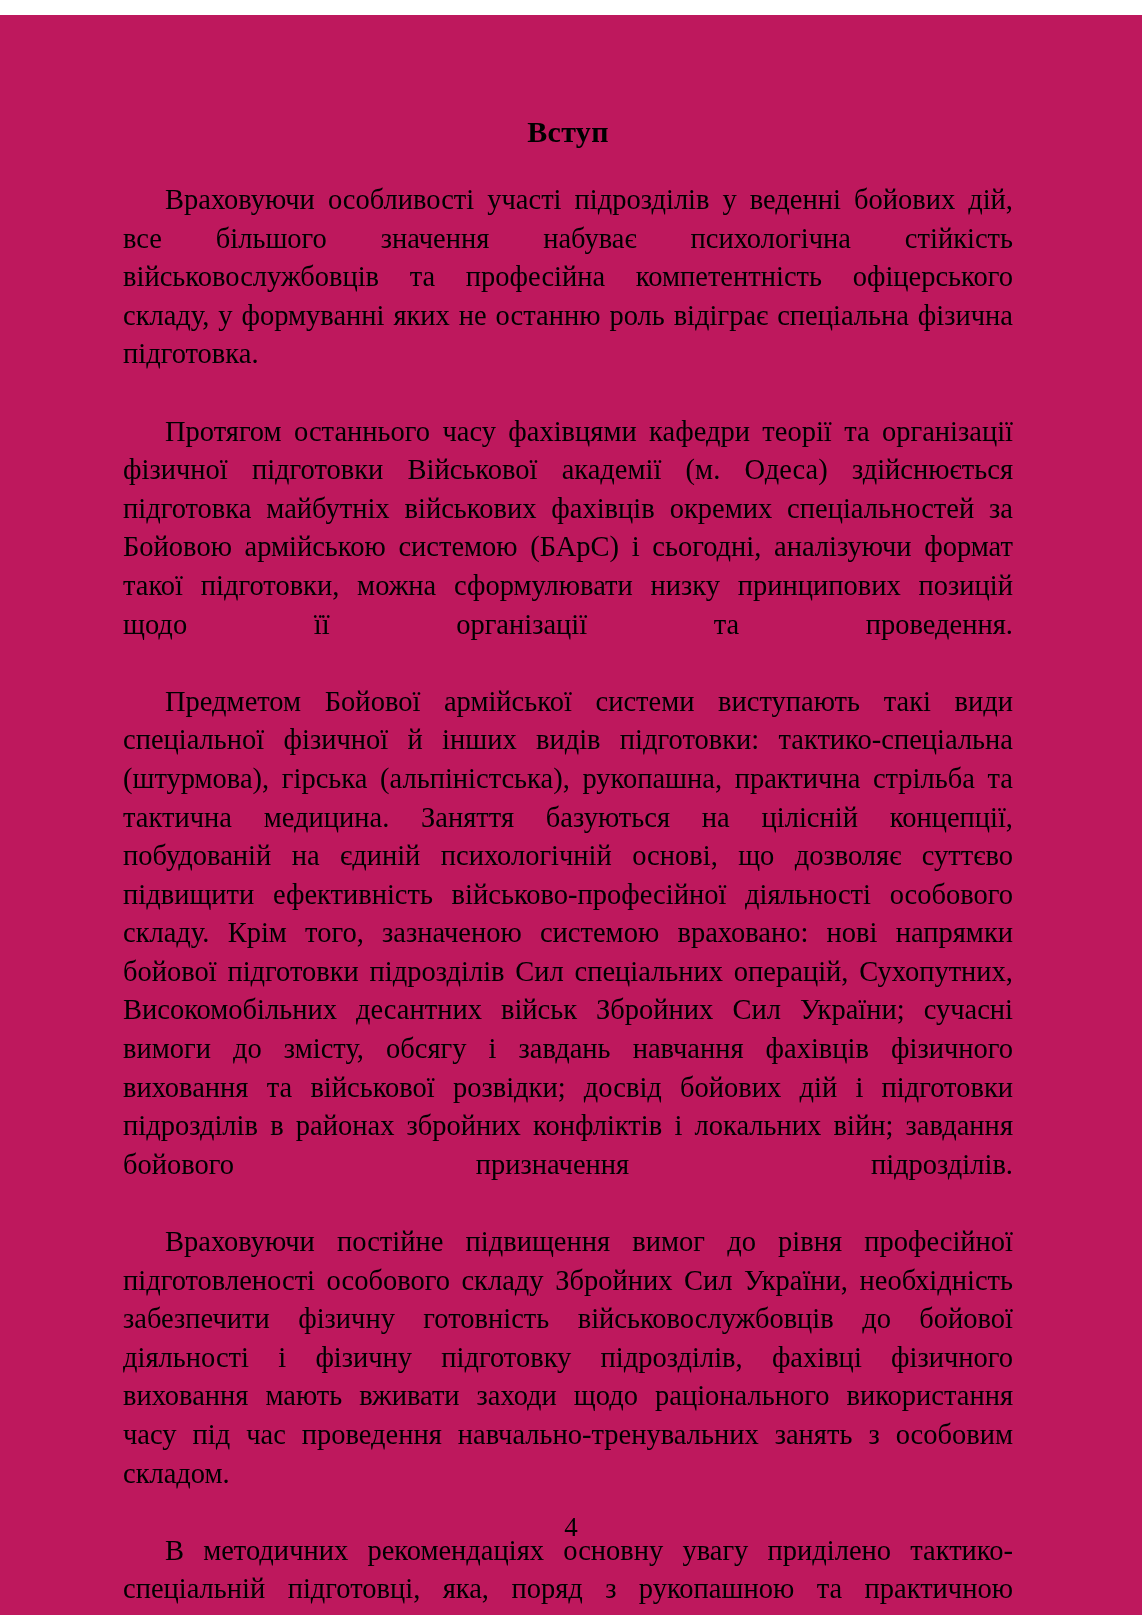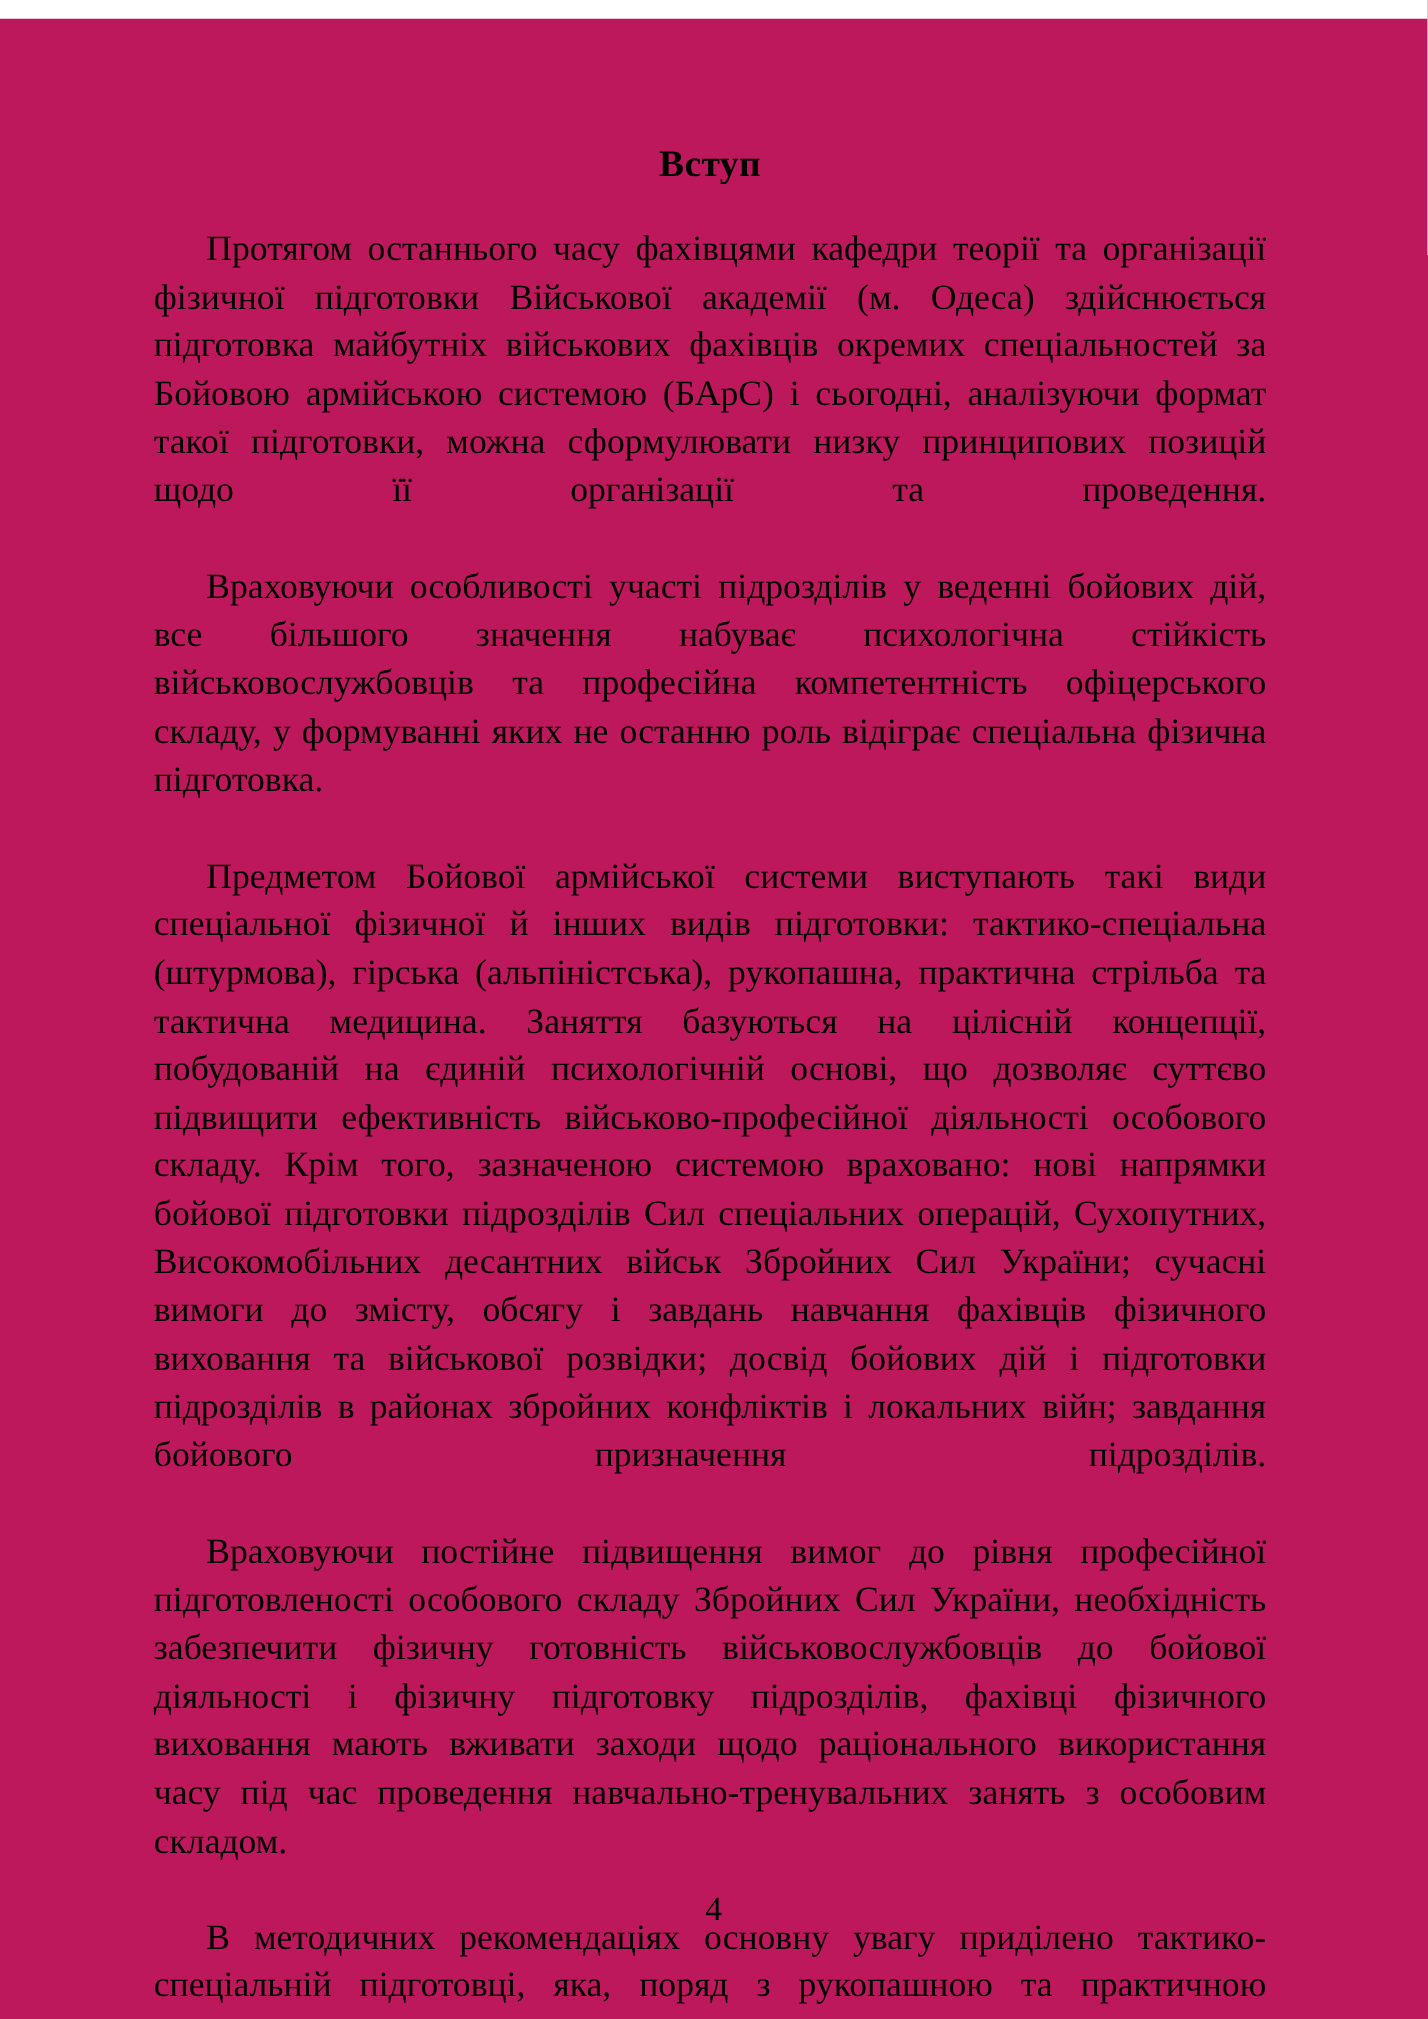--- a/index.html
+++ b/index.html
@@ -69,22 +69,22 @@
 </head>
 <body>
 
 <div class="page">
 
   <div class="content">
 
     <h1 class="page-title">Вступ</h1>
 
     <div class="body-text">
+      <p>Враховуючи особливості участі підрозділів у веденні бойових дій, все більшого значення набуває психологічна стійкість військовослужбовців та професійна компетентність офіцерського складу, у формуванні яких не останню роль відіграє спеціальна фізична підготовка.</p>
       <p>Протягом останнього часу фахівцями кафедри теорії та організації фізичної підготовки Військової академії (м. Одеса) здійснюється підготовка майбутніх військових фахівців окремих спеціальностей за Бойовою армійською системою (БАрС) і сьогодні, аналізуючи формат такої підготовки, можна сформулювати низку принципових позицій щодо її організації та проведення.</p>
-      <p>Враховуючи особливості участі підрозділів у веденні бойових дій, все більшого значення набуває психологічна стійкість військовослужбовців та професійна компетентність офіцерського складу, у формуванні яких не останню роль відіграє спеціальна фізична підготовка.</p>
       <p>Предметом Бойової армійської системи виступають такі види спеціальної фізичної й інших видів підготовки: тактико-спеціальна (штурмова), гірська (альпіністська), рукопашна, практична стрільба та тактична медицина. Заняття базуються на цілісній концепції, побудованій на єдиній психологічній основі, що дозволяє суттєво підвищити ефективність військово-професійної діяльності особового складу. Крім того, зазначеною системою враховано: нові напрямки бойової підготовки підрозділів Сил спеціальних операцій, Сухопутних, Високомобільних десантних військ Збройних Сил України; сучасні вимоги до змісту, обсягу і завдань навчання фахівців фізичного виховання та військової розвідки; досвід бойових дій і підготовки підрозділів в районах збройних конфліктів і локальних війн; завдання бойового призначення підрозділів.</p>
       <p>Враховуючи постійне підвищення вимог до рівня професійної підготовленості особового складу Збройних Сил України, необхідність забезпечити фізичну готовність військовослужбовців до бойової діяльності і фізичну підготовку підрозділів, фахівці фізичного виховання мають вживати заходи щодо раціонального використання часу під час проведення навчально-тренувальних занять з особовим складом.</p>
       <p>В методичних рекомендаціях основну увагу приділено тактико-спеціальній підготовці, яка, поряд з рукопашною та практичною стрільбою, становить основу інших вказаних видів підготовки, що входять до Бойової армійської системи.</p>
 
     </div>
 
   </div>
 
   <div class="page-number">4</div>
 

